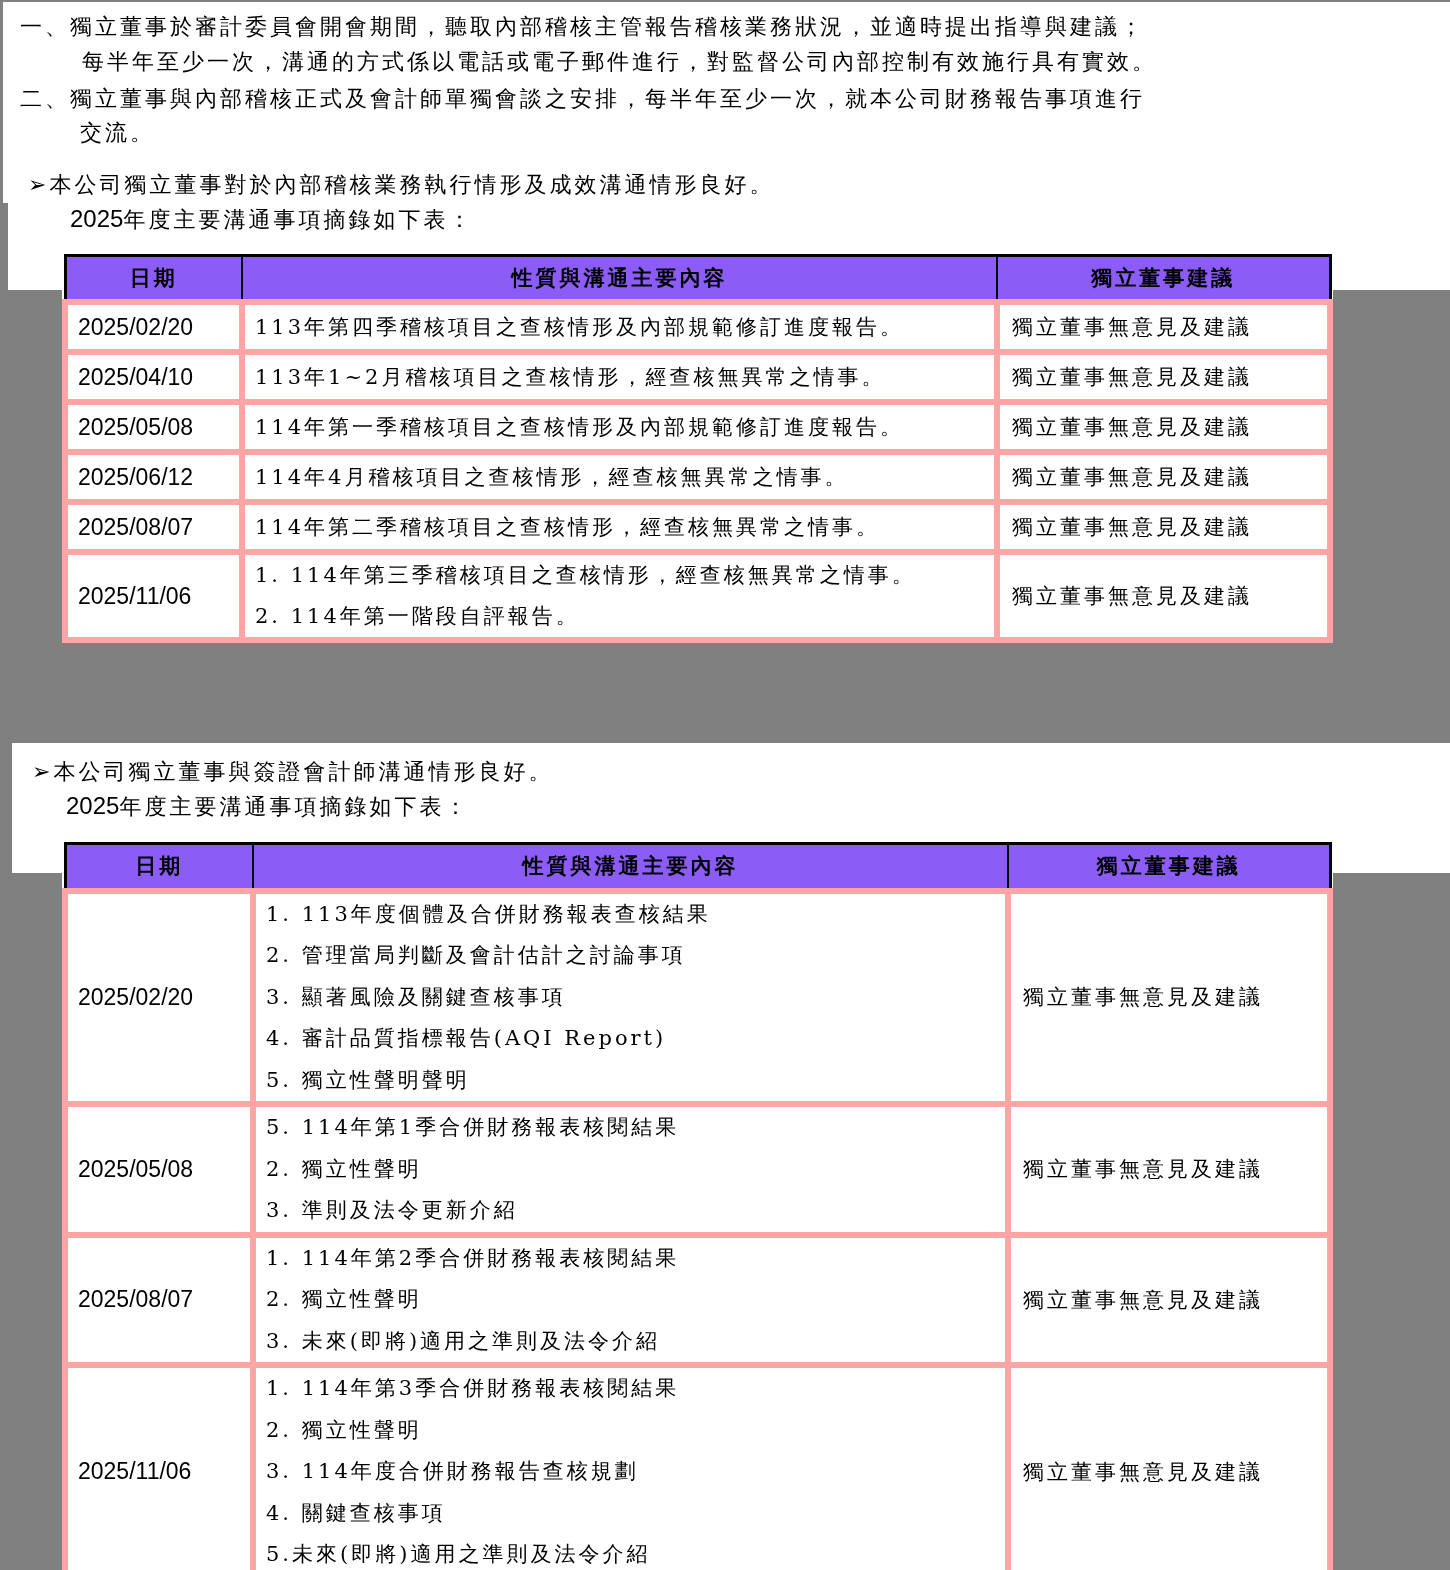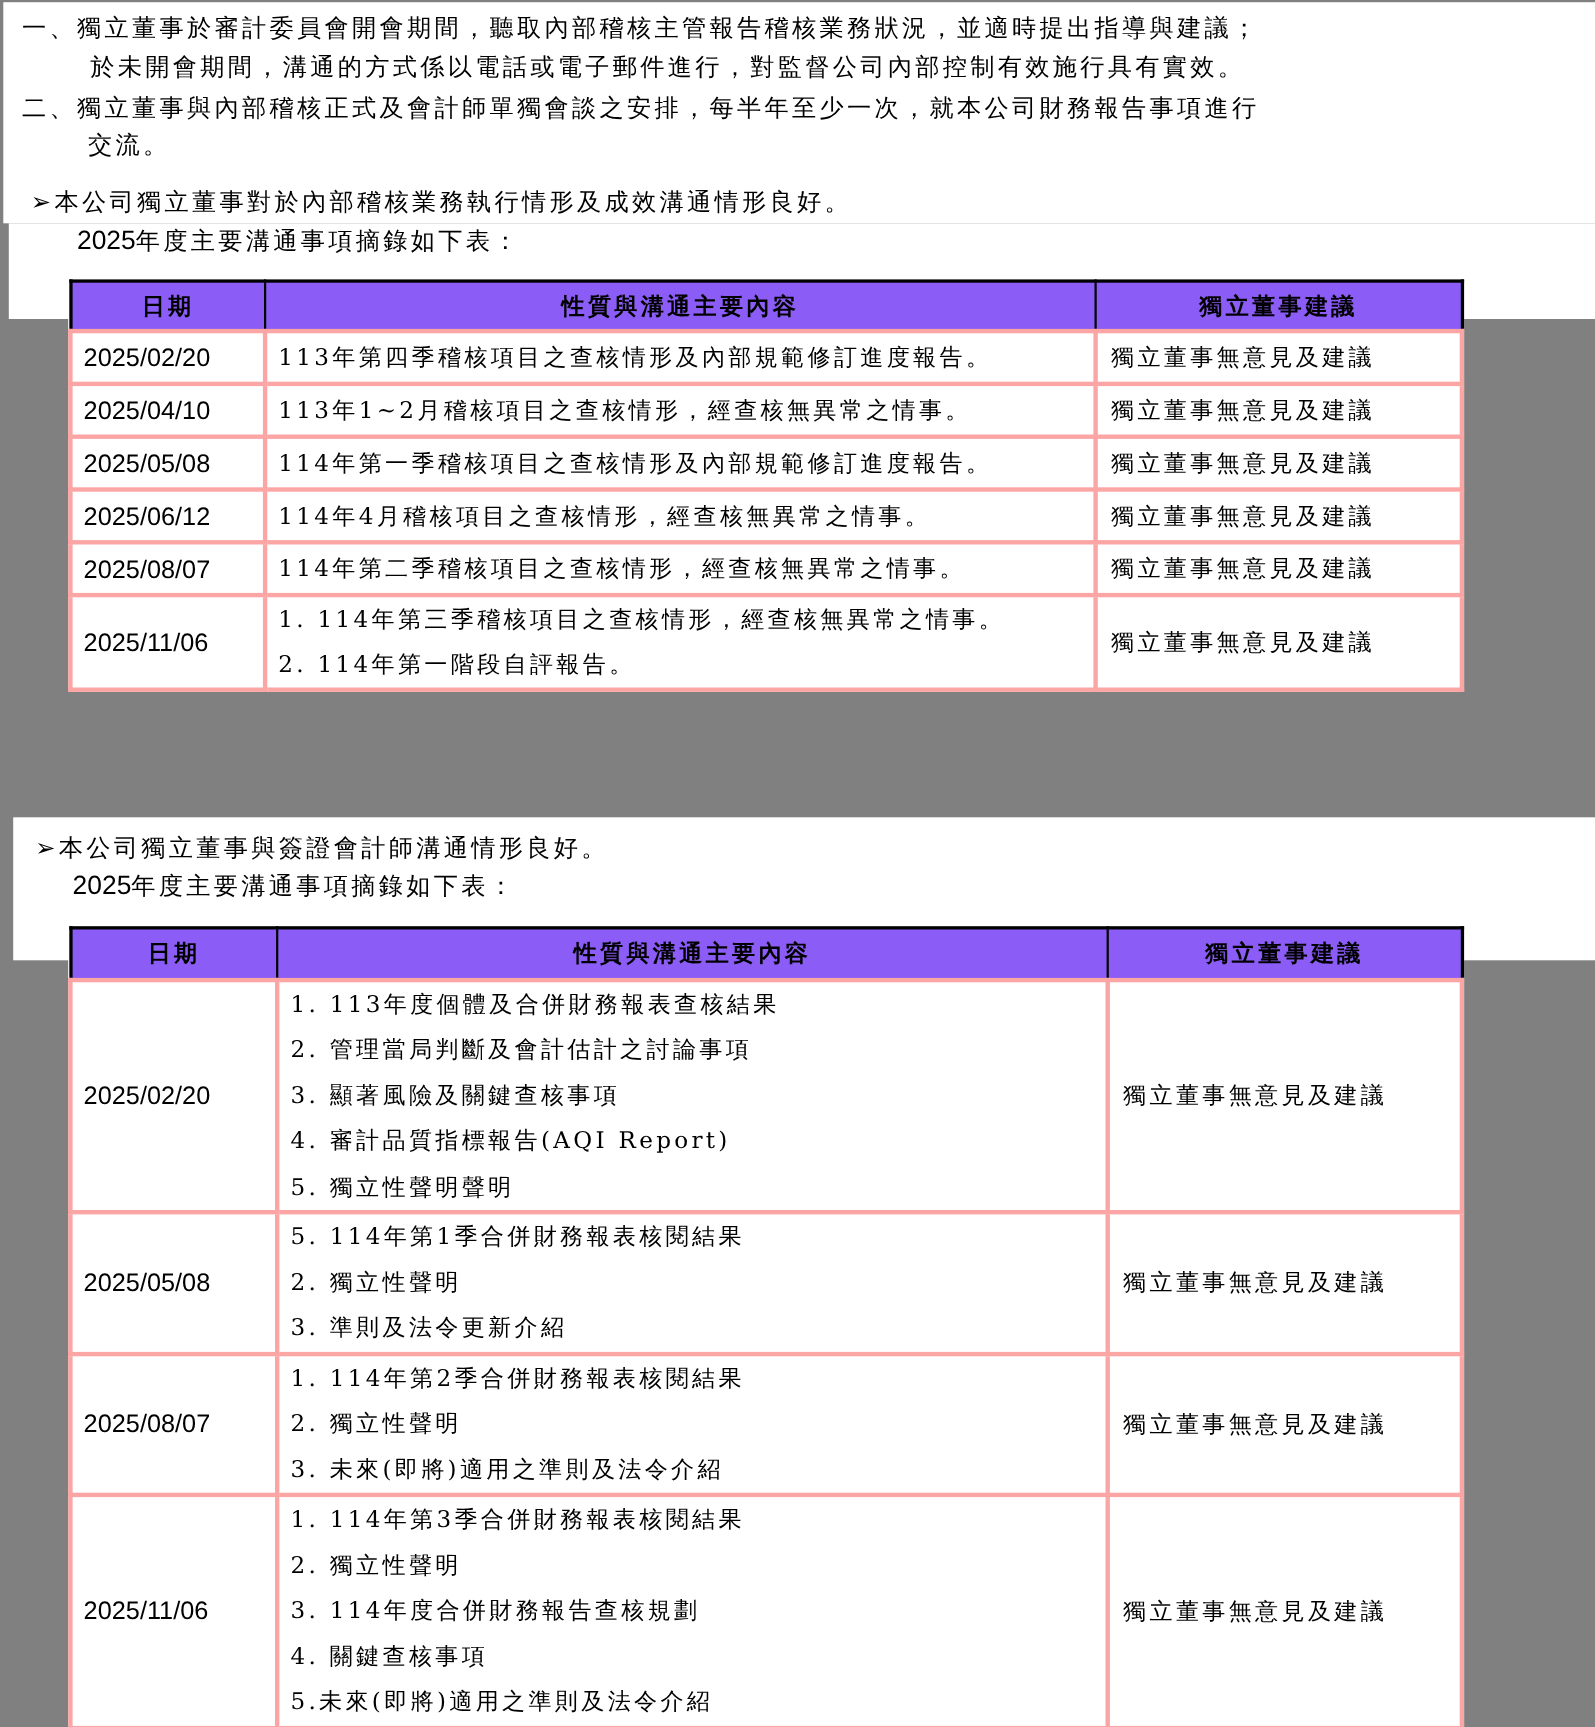--- a/index.html
+++ b/index.html
@@ -20,39 +20,39 @@
   .num { font-family: "Liberation Sans", sans-serif; letter-spacing: 0; }
   table.t {
     position: absolute; border-collapse: collapse; background: #fff;
     border: 3px solid #000; table-layout: fixed;
   }
   table.t th {
     background: #8b5cf6; font-weight: bold; font-size: 21px; letter-spacing: 3px;
     border: 2px solid #000; height: 42px; padding: 0; text-align: center;
   }
   table.t td {
-    border: 4px solid #fca5a5; font-size: 21px; letter-spacing: 3px; padding: 0 10px;
+    border: 6px solid #fca5a5; font-size: 21px; letter-spacing: 3px; padding: 0 10px;
     vertical-align: middle; white-space: nowrap;
   }
   table.t td.date {
     font-family: "Liberation Sans", sans-serif; letter-spacing: 0; font-size: 23px; padding-left: 10px;
   }
   table.t td .sub { display: block; line-height: 41px; }
   table.t2 td .sub { line-height: 41.5px; }
   table.t td.advice { padding-left: 12px; }
 </style>
 </head>
 <body>
 
 <div class="panel p1"></div>
 <div class="panel p2"></div>
 <div class="panel p3"></div>
 
 <div class="line" style="left:20px; top:12px;">一、獨立董事於審計委員會開會期間，聽取內部稽核主管報告稽核業務狀況，並適時提出指導與建議；</div>
-<div class="line" style="left:82px; top:47px;">於未開會期間，溝通的方式係以電話或電子郵件進行，對監督公司內部控制有效施行具有實效。</div>
+<div class="line" style="left:82px; top:47px;">每半年至少一次，溝通的方式係以電話或電子郵件進行，對監督公司內部控制有效施行具有實效。</div>
 <div class="line" style="left:20px; top:84px;">二、獨立董事與內部稽核正式及會計師單獨會談之安排，每半年至少一次，就本公司財務報告事項進行</div>
 <div class="line" style="left:80px; top:118px;">交流。</div>
 
 <div class="line" style="left:28px; top:170px;">
   <span>➢</span><span>本公司獨立董事對於內部稽核業務執行情形及成效溝通情形良好。</span>
 </div>
 <div class="line" style="left:70px; top:204px;">
   <span class="num" style="font-size:24px;">2025</span><span>年度主要溝通事項摘錄如下表：</span>
 </div>
 

